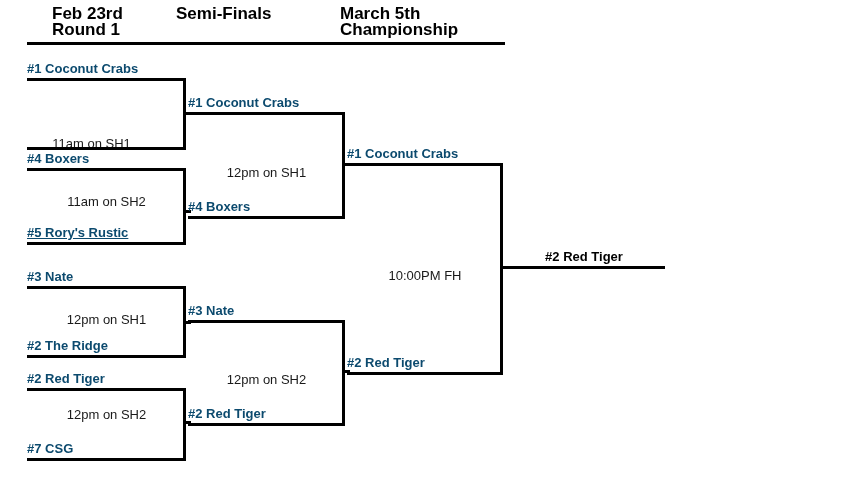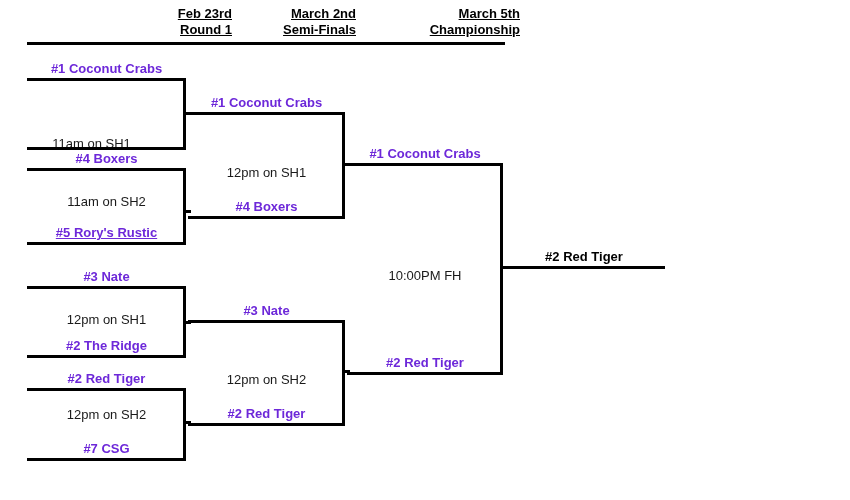--- a/index.html
+++ b/index.html
@@ -12,27 +12,26 @@
     width: 850px;
     height: 500px;
     background: #ffffff;
     font-family: "Liberation Sans", sans-serif;
     overflow: hidden;
   }
 
   
   .col-head {
     position: absolute;
-    text-align: right;
-    font-size: 13px;
+    text-align: left;
+    font-size: 17px;
     font-weight: bold;
     color: #000000;
     line-height: 16px;
     white-space: nowrap;
-    text-decoration: underline;
   }
   .col-head .l1 { display: block; }
   .col-head .l2 { display: block; }
 
   #header-rule {
     position: absolute;
     left: 27px;
     top: 42px;
     width: 478px;
     height: 3px;
@@ -49,23 +48,22 @@
     position: absolute;
     width: 3px;
     background: #000000;
   }
 
   
   .team {
     position: absolute;
     font-size: 13px;
     font-weight: bold;
-    color: #6d28d9;
+    color: #0c4a6e;
     white-space: nowrap;
-    text-align: center;
     line-height: 15px;
   }
   .gametime {
     position: absolute;
     font-size: 13px;
     font-weight: normal;
     color: #1a1a1a;
     white-space: nowrap;
     text-align: center;
     line-height: 15px;
@@ -84,21 +82,20 @@
 <body>
 
 <div id="bracket-root">
 
   <div class="col-head" style="left:52px; top:6px; width:180px;">
     <span class="l1">Feb 23rd</span>
     <span class="l2">Round 1</span>
   </div>
 
   <div class="col-head" style="left:176px; top:6px; width:180px;">
-    <span class="l1">March 2nd</span>
     <span class="l2">Semi-Finals</span>
   </div>
 
   <div class="col-head" style="left:340px; top:6px; width:180px;">
     <span class="l1">March 5th</span>
     <span class="l2">Championship</span>
   </div>
 
   <div id="header-rule"></div>
 

